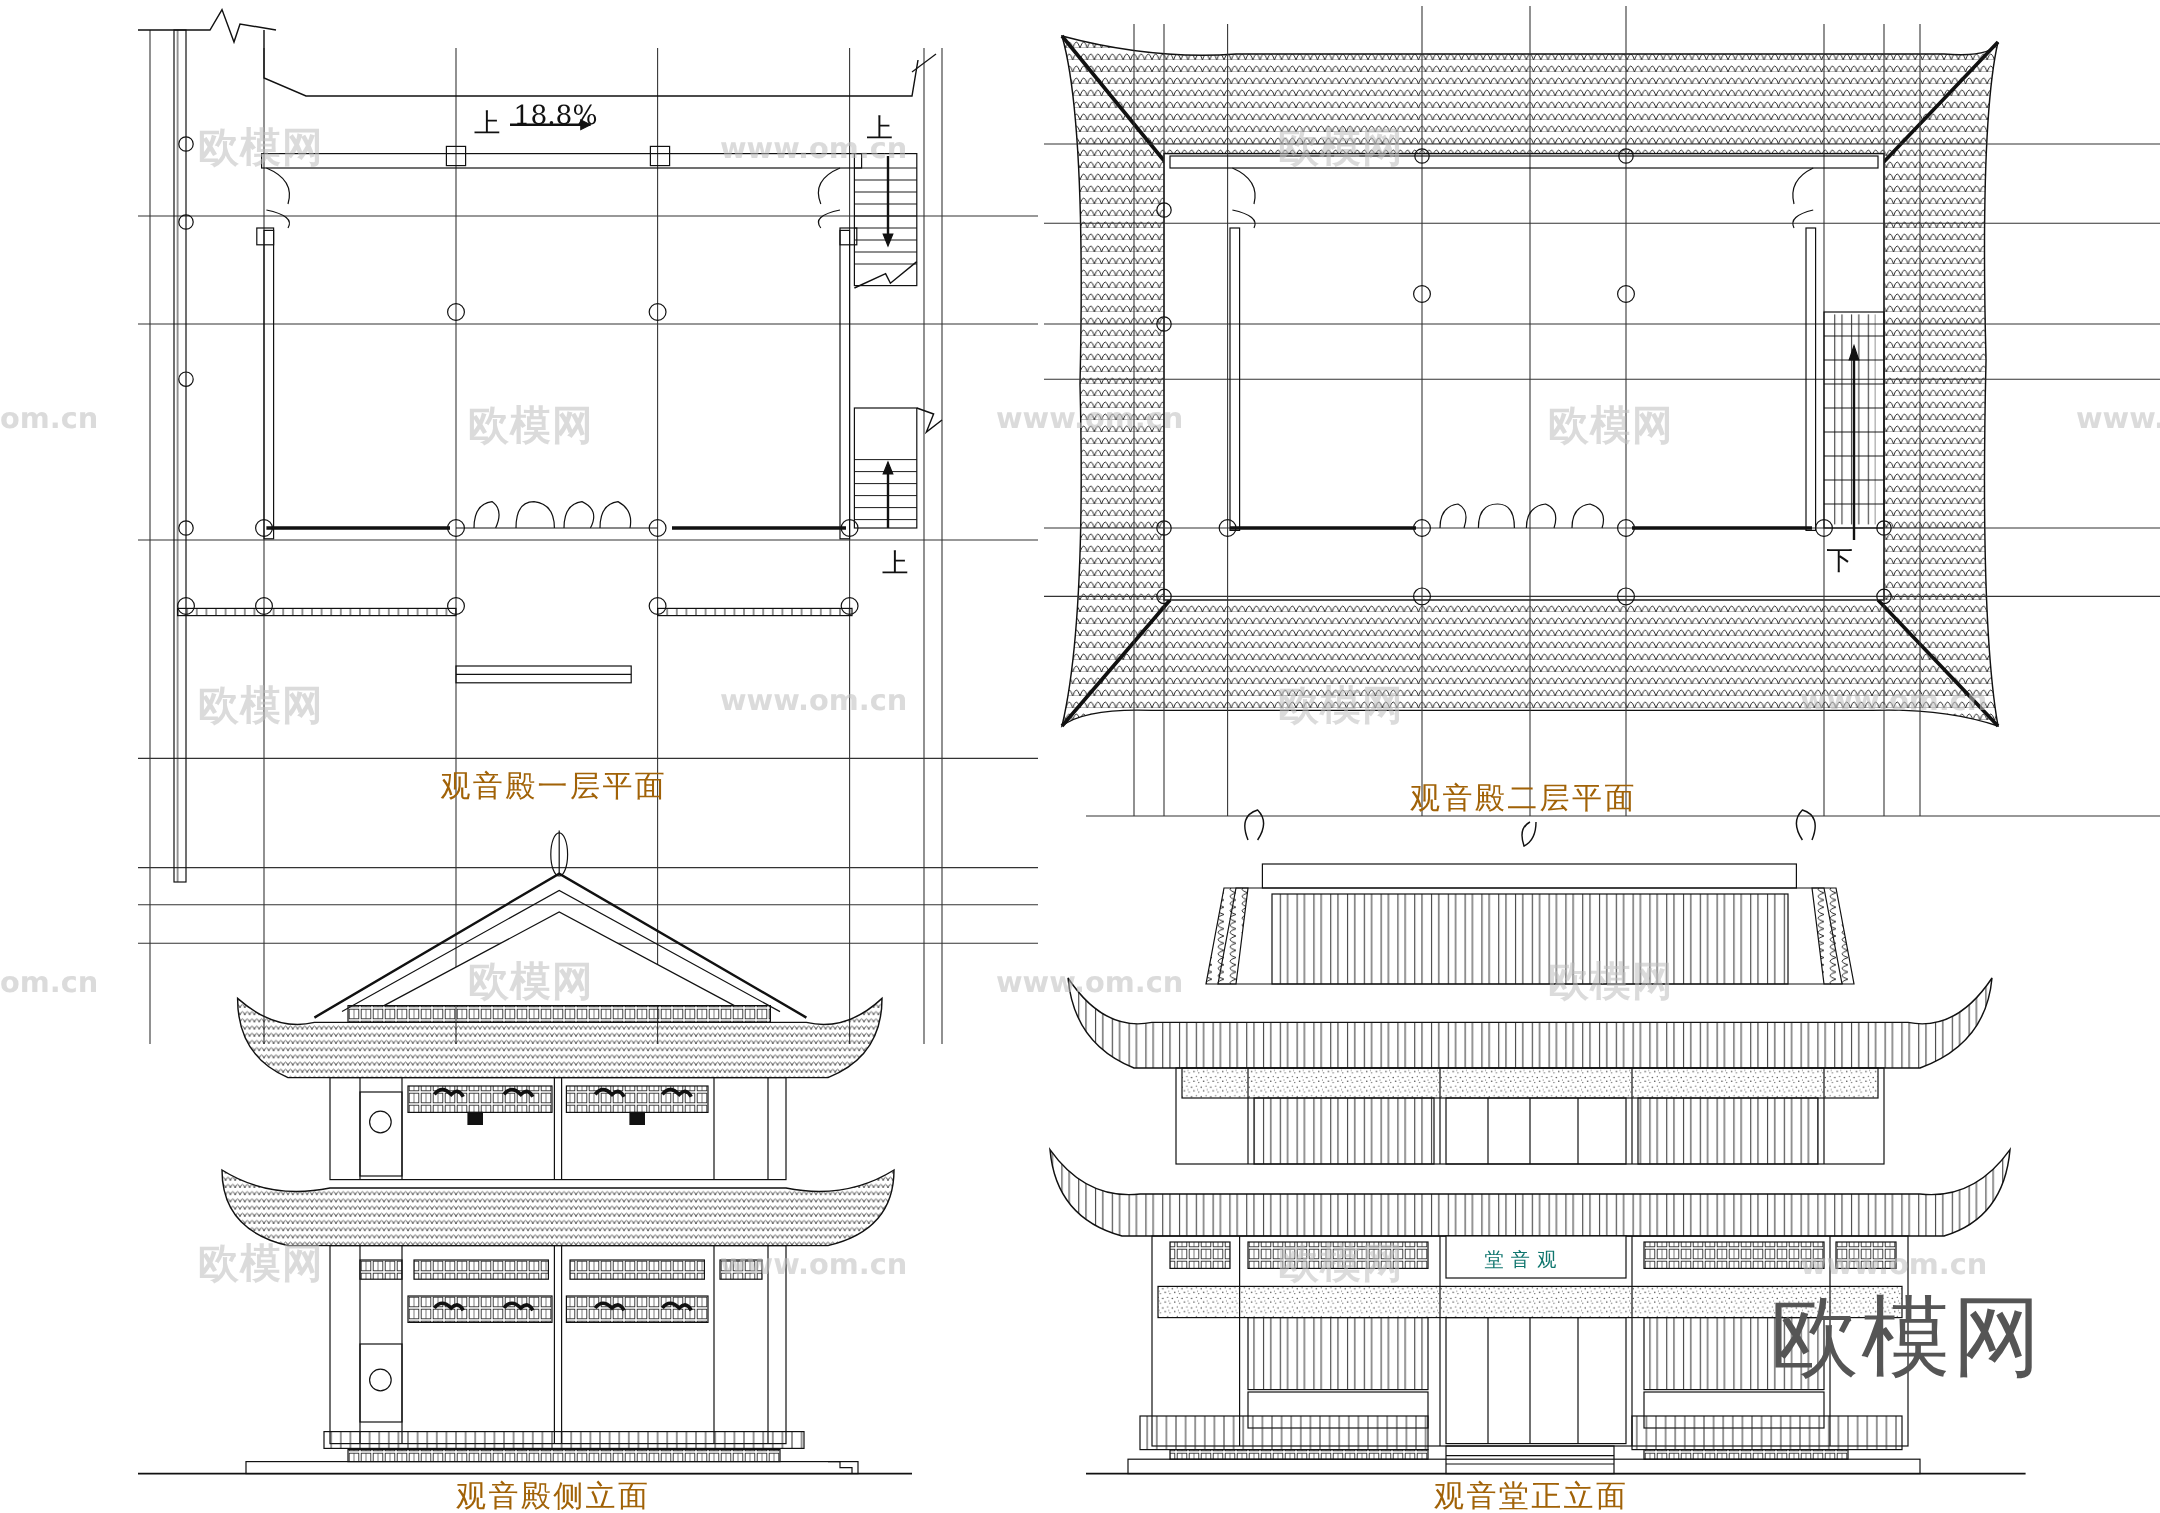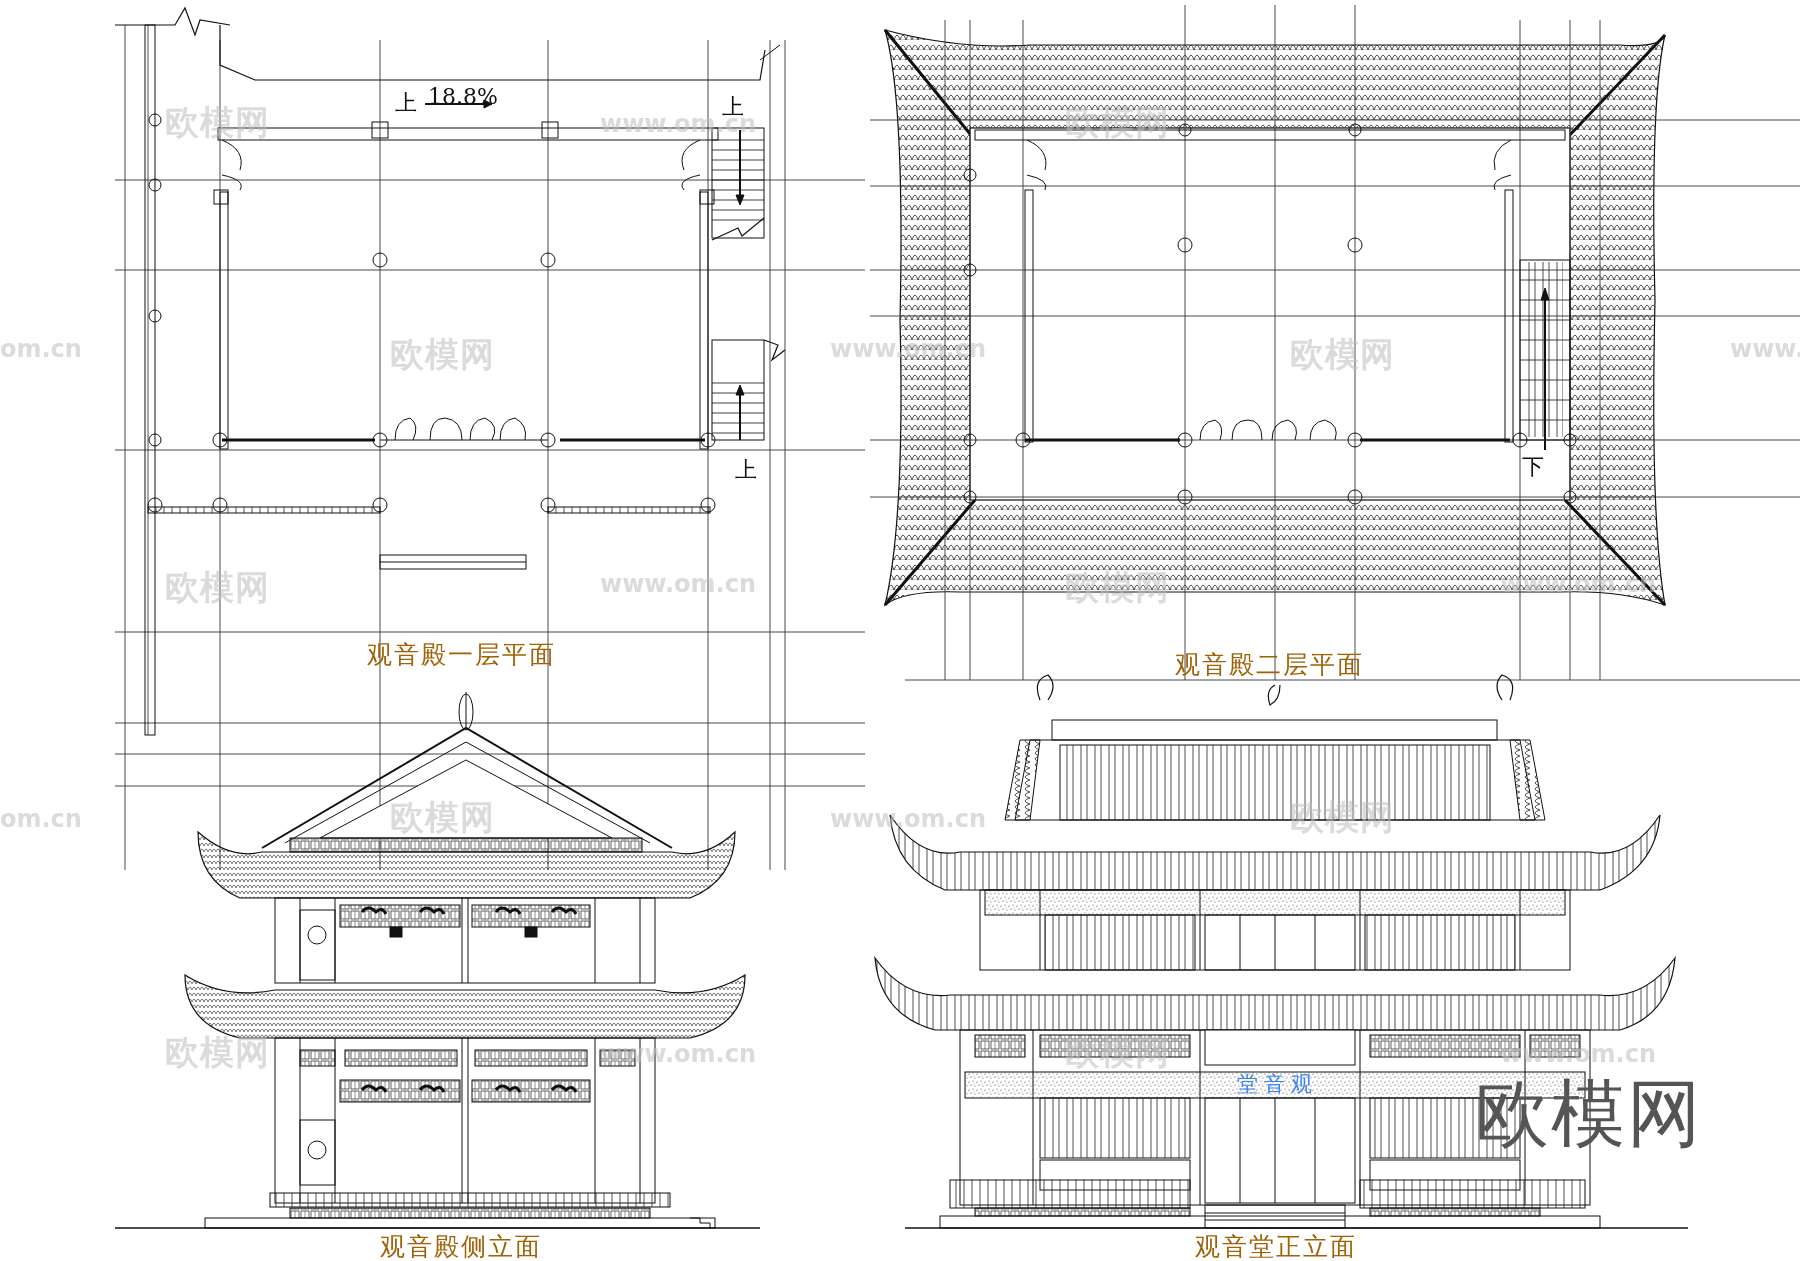--- a/index.html
+++ b/index.html
@@ -4,21 +4,21 @@
 <style>
   html,body{margin:0;padding:0;background:#fff;}
   body{width:1800px;height:1261px;position:relative;overflow:hidden;font-family:"DejaVu Serif","Liberation Serif",serif;}
   svg.sheet{position:absolute;left:0;top:0;}
   .lbl{position:absolute;font-size:25px;color:#a16207;letter-spacing:2px;white-space:nowrap;font-family:"DejaVu Serif","Liberation Serif",serif;}
   .wm{position:absolute;color:rgba(190,190,190,0.55);font-family:"DejaVu Sans","Liberation Sans",sans-serif;font-weight:bold;white-space:nowrap;}
   .wm.cn{font-size:34px;letter-spacing:1px;}
   .wm.url{font-size:24px;}
   .brand{position:absolute;left:1475px;top:1065px;font-size:74px;color:#555;font-family:"DejaVu Sans","Liberation Sans",sans-serif;letter-spacing:2px;}
   .anno{position:absolute;font-size:22px;color:#111;font-family:"DejaVu Serif","Liberation Serif",serif;}
-  .plaque{position:absolute;left:1237px;top:1070px;font-size:21px;color:#3b82f6;letter-spacing:6px;}
+  .plaque{position:absolute;left:1237px;top:1040px;font-size:16px;color:#0f766e;letter-spacing:6px;}
 </style>
 </head>
 <body>
 
 <svg class="sheet" width="1800" height="1261" viewBox="0 0 1800 1261" xmlns="http://www.w3.org/2000/svg" fill="none" stroke="#111" stroke-width="1">
   <defs>
     <pattern id="tiles" width="12" height="10" patternUnits="userSpaceOnUse">
       <path d="M0 10 Q3 0 6 10 Q9 0 12 10" stroke="#222" stroke-width="0.8" fill="none"></path>
       <line x1="0" y1="10" x2="12" y2="10" stroke="#222" stroke-width="0.5"></line>
     </pattern>

